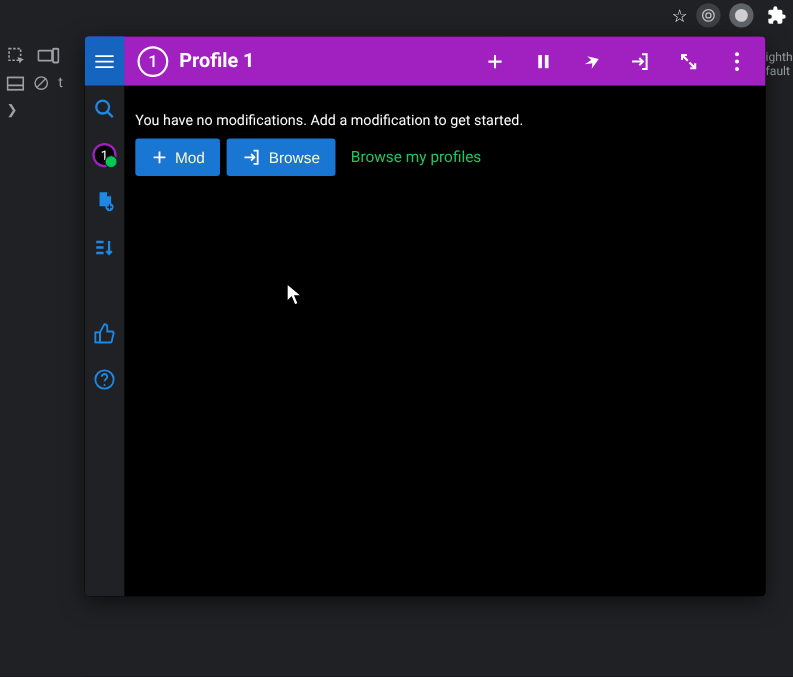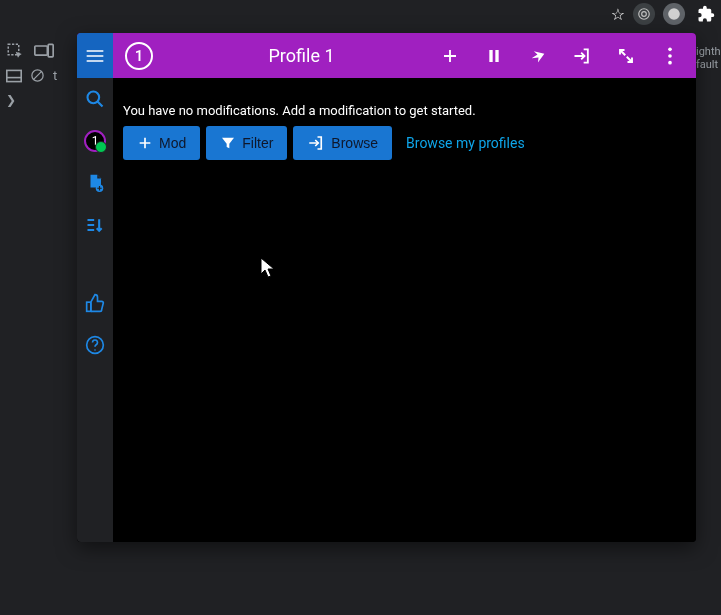--- a/index.html
+++ b/index.html
@@ -93,21 +93,21 @@
   .appbar .menu-btn {
     width:36px; height:45px; background:#1565c0;
     display:flex;align-items:center;justify-content:center;
     margin-left:-6px;
   }
   .appbar .one-circle {
     width:28px;height:28px;border:2px solid #ffffff;border-radius:50%;
     display:flex;align-items:center;justify-content:center;
     font-size:15px;font-weight:500;margin:0 10px 0 12px;
   }
-  .appbar .title { font-size:18px; font-weight:400; flex:1;text-align:center; }
+  .appbar .title { font-size:18px; font-weight:700; flex:1; }
   .appbar .actions { display:flex; gap:24px; align-items:center; padding-right:10px;}
   .appbar .actions .ico { width:20px;height:20px; display:flex;align-items:center;justify-content:center;}
 
   
   .body-area {
     flex:1;
     display:flex;
     background:#000000;
   }
   .side-rail {
@@ -142,31 +142,31 @@
     flex:1;
     padding:8px 10px;
     color:#ffffff;
     position:relative;
     margin-top:17px;
   }
   .hint { font-size:13px; margin-bottom:8px;}
   .btn-row { display:flex; gap:6px; align-items:center;}
   .btn {
     background:#1976d2;
-    color:#0f172a;
+    color:#fef9c3;
     border:none;
     height:34px;
     padding:0 14px;
     border-radius:3px;
     display:flex;align-items:center;gap:6px;
     font-size:14px;
     cursor:pointer;
   }
   .link {
-    color:#0ea5e9;
+    color:#22c55e;
     font-size:14px;
     margin-left:8px;
     text-decoration:none;
     cursor:pointer;
   }
 
   .cursor {
     position:absolute;
     top:162px; left:147px;
     pointer-events:none;
@@ -341,28 +341,20 @@
           <span>
             <svg width="16" height="16" viewBox="0 0 24 24" stroke="#ffffff" stroke-width="2.5">
                 <line x1="12" y1="4" x2="12" y2="20"></line>
                 <line x1="4" y1="12" x2="20" y2="12"></line>
               </svg>
           </span>
           <span>Mod</span>
         </button>
         <button class="btn">
           <span>
-            <svg width="16" height="16" viewBox="0 0 24 24" fill="#ffffff">
-                <path d="M3 4h18l-7 9v7l-4-2v-5z"></path>
-              </svg>
-          </span>
-          <span>Filter</span>
-        </button>
-        <button class="btn">
-          <span>
             <svg width="18" height="18" viewBox="0 0 24 24" fill="none" stroke="#ffffff" stroke-width="2.2">
                 <path d="M14 4h5v16h-5"></path>
                 <path d="M3 12h12"></path>
                 <path d="M11 8l4 4-4 4"></path>
               </svg>
           </span>
           <span>Browse</span>
         </button>
         <a class="link">Browse my profiles</a>
       </div>

